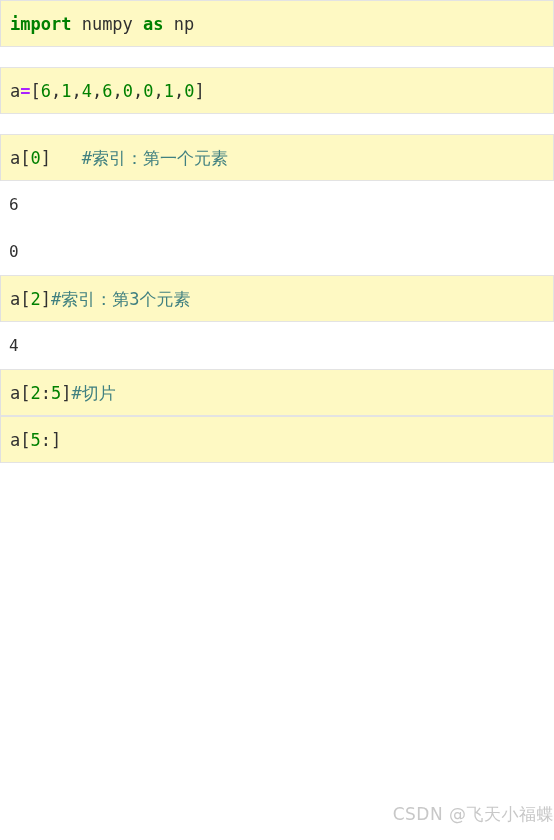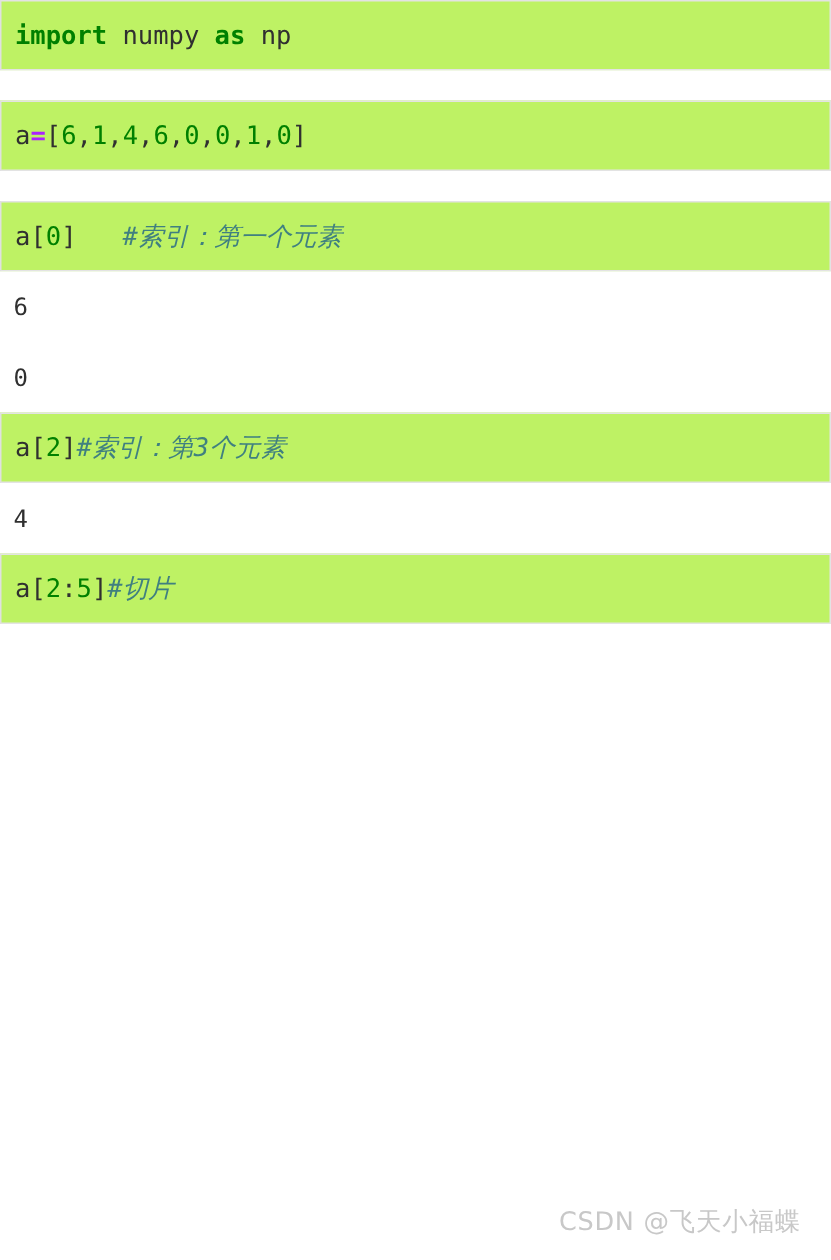--- a/index.html
+++ b/index.html
@@ -14,21 +14,21 @@
     font-family: "DejaVu Sans Mono", "Liberation Mono", monospace;
     position: relative;
   }
   .notebook {
     width: 554px;
     display: flex;
     flex-direction: column;
   }
   
   .cell-input {
-    background: #bef264;
+    background: #fef9c3;
     border: 1px solid #e3e3e3;
     border-left: 1px solid #e0e0e0;
     box-sizing: border-box;
     width: 554px;
     height: 47px;
     display: flex;
     align-items: center;
     padding-left: 9px;
   }
   .code {
@@ -39,21 +39,20 @@
     white-space: pre;
     letter-spacing: 0px;
   }
   .kw      { color: #008000; font-weight: bold; }
   .num     { color: #008000; }
   .op      { color: #aa22ff; font-weight: bold; }
   .punct   { color: #303030; }
   .name    { color: #303030; }
   .comment {
     color: #408080;
-    font-style: italic;
   }
   
   .cell-output {
     background: #ffffff;
     width: 554px;
     height: 47px;
     box-sizing: border-box;
     display: flex;
     align-items: center;
     padding-left: 9px;
@@ -67,21 +66,21 @@
   }
   
   .gap {
     height: 20px;
     background: #ffffff;
     width: 554px;
   }
   
   .watermark {
     position: absolute;
-    right: 20px;
+    right: 0;
     bottom: 14px;
     font-family: "DejaVu Sans", "Liberation Sans", sans-serif;
     font-size: 17px;
     color: #c8c8c8;
     letter-spacing: 0.5px;
     white-space: nowrap;
     user-select: none;
   }
 </style>
 </head>
@@ -107,15 +106,18 @@
     </div>
     <div class="cell-input">
       <div class="code"><span class="name">a</span><span class="punct">[</span><span class="num">2</span><span class="punct">]</span><span class="comment">#索引：第3个元素</span></div>
     </div>
     <div class="cell-output">
       <div class="out-text">4</div>
     </div>
     <div class="cell-input">
       <div class="code"><span class="name">a</span><span class="punct">[</span><span class="num">2</span><span class="punct">:</span><span class="num">5</span><span class="punct">]</span><span class="comment">#切片</span></div>
     </div>
+    <div class="cell-input">
+      <div class="code"><span class="name">a</span><span class="punct">[</span><span class="num">5</span><span class="punct">:</span><span class="punct">]</span></div>
+    </div>
   </div>
 
 <div class="watermark">CSDN @飞天小福蝶</div>
 
 </body></html>

